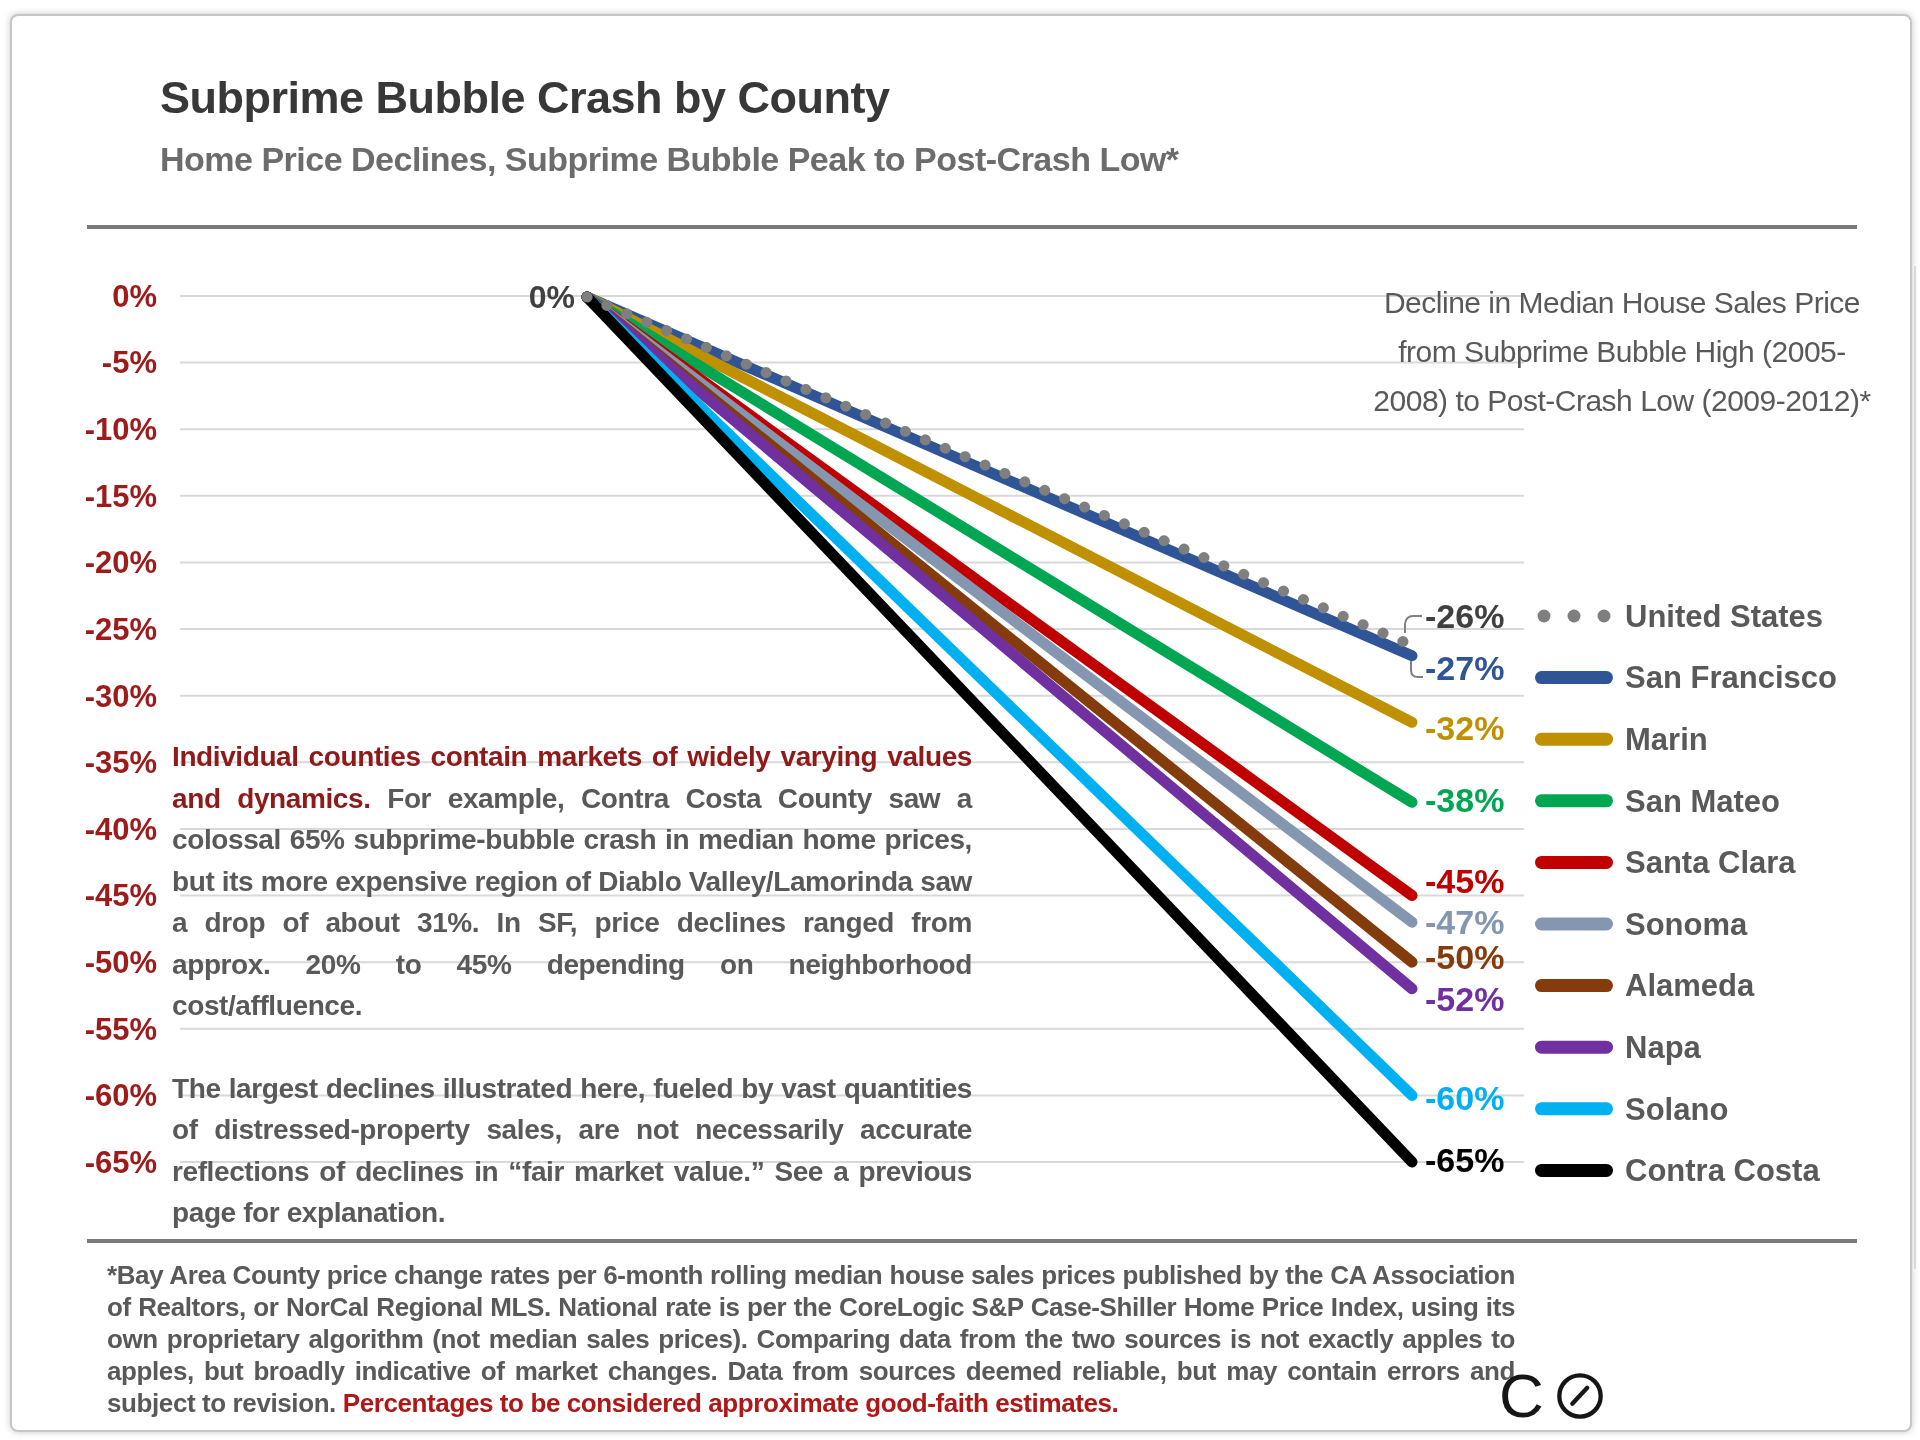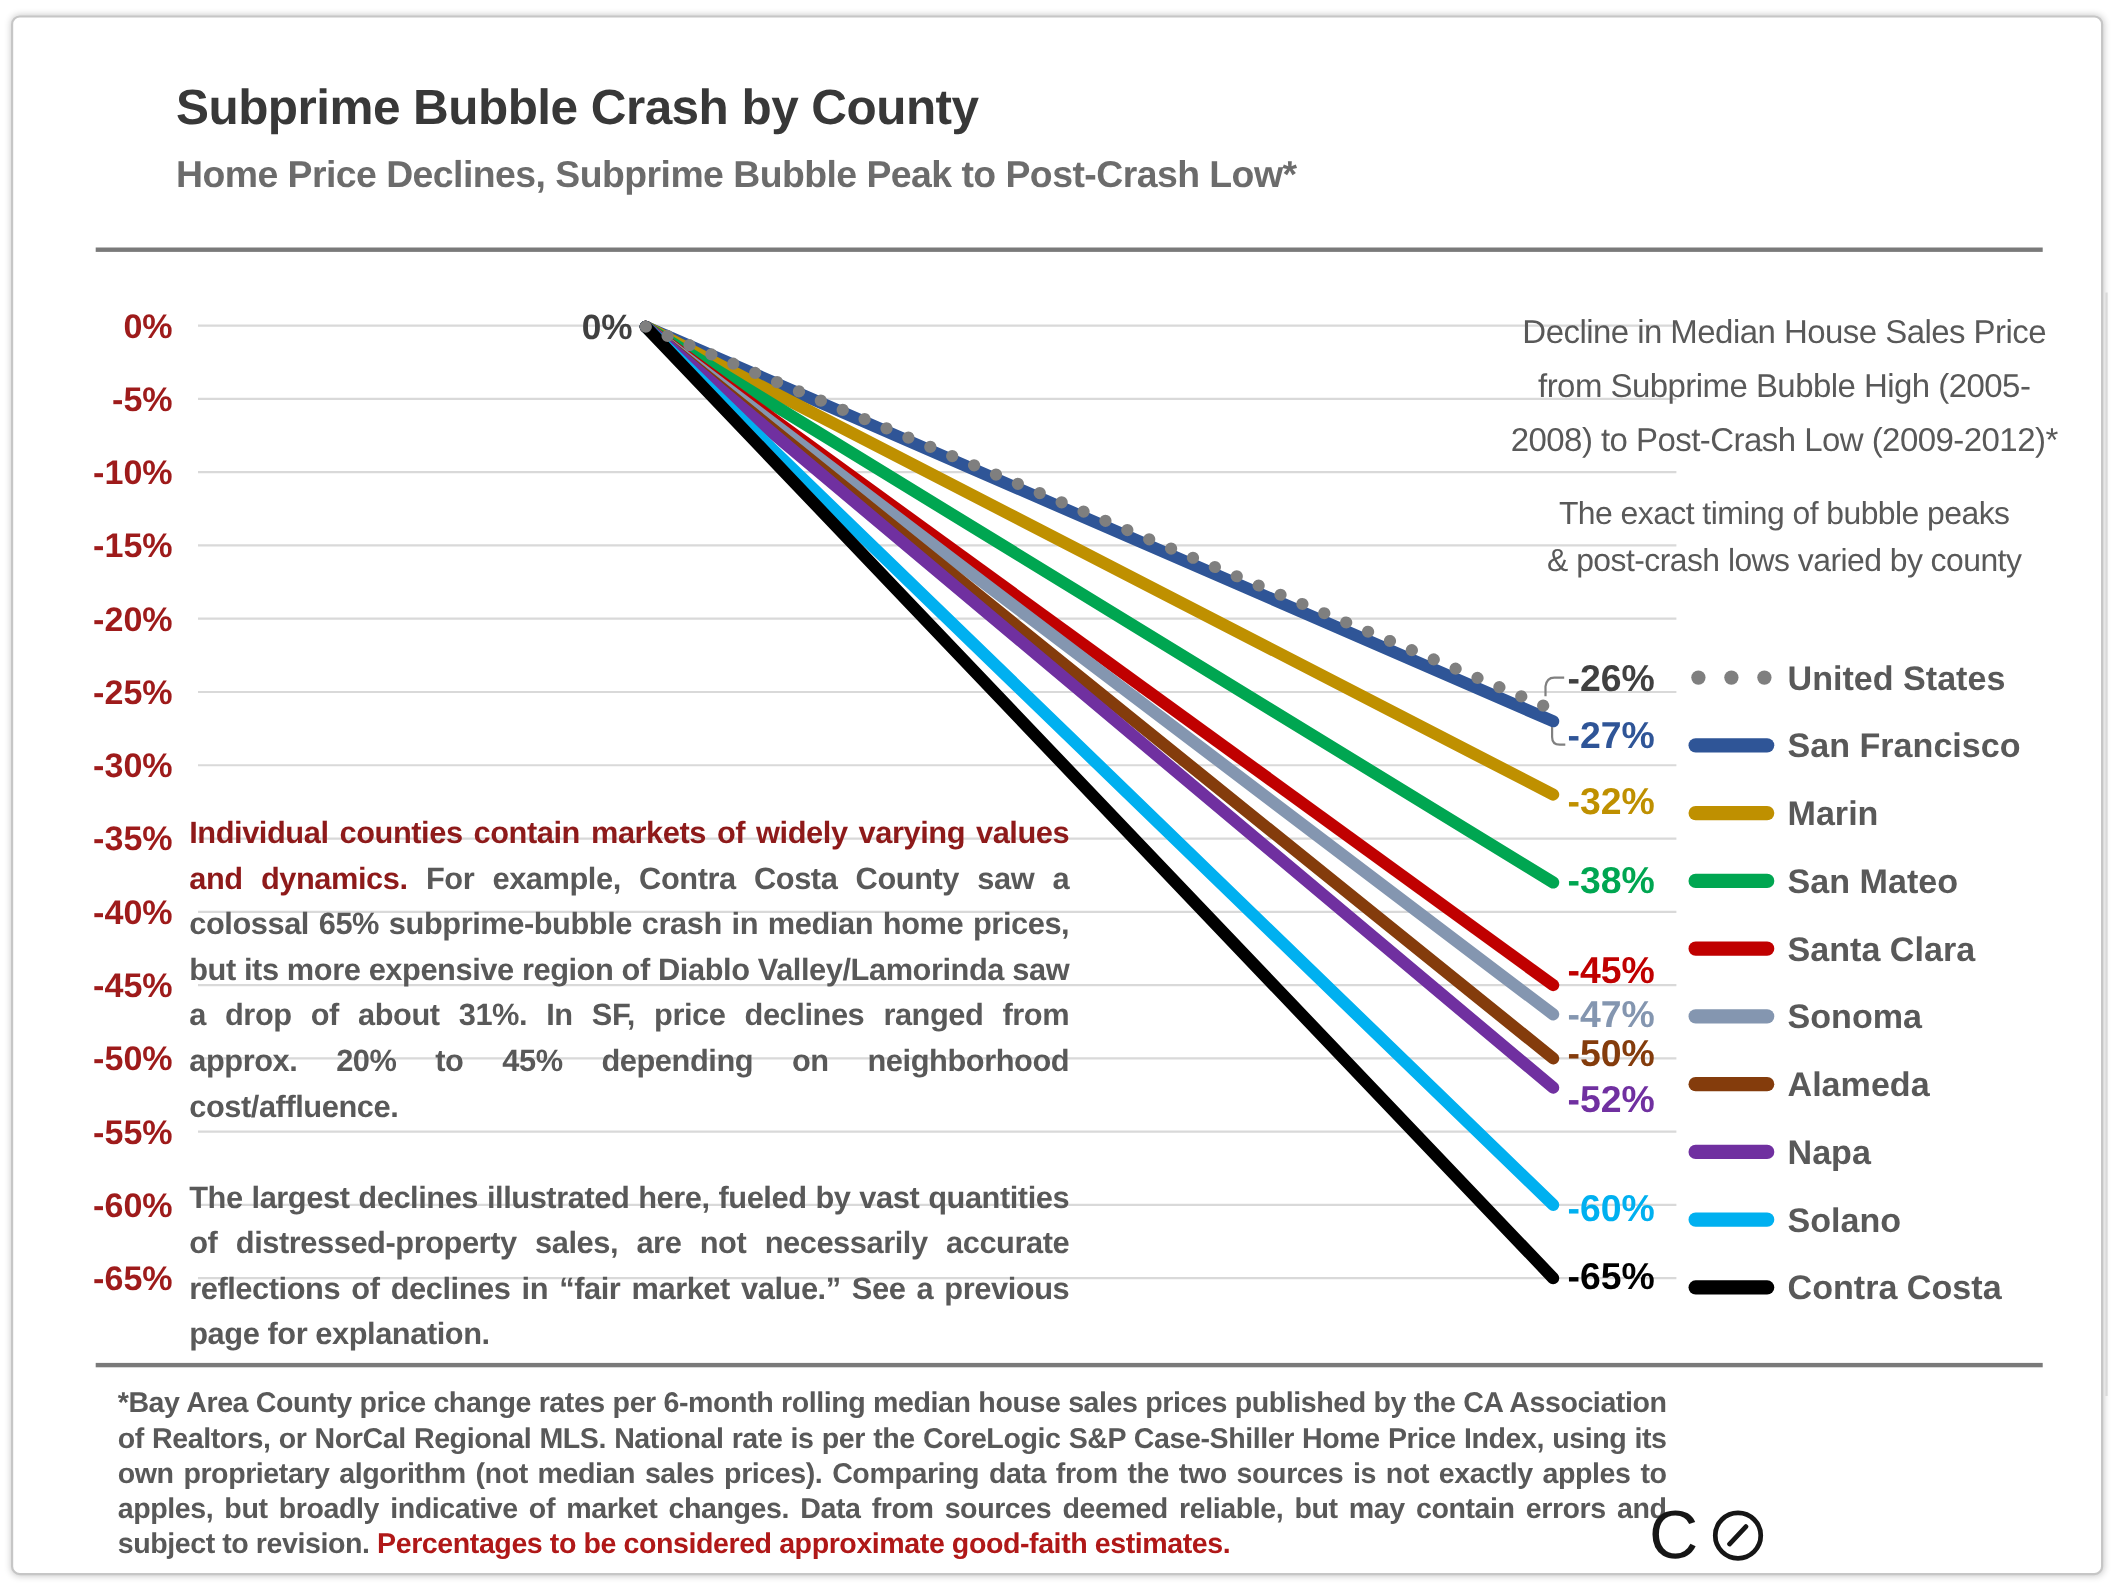--- a/index.html
+++ b/index.html
@@ -110,22 +110,20 @@
       <text x="1613" y="1031.2" dy="0.35em" font-size="31" font-weight="bold" fill="#595959">Napa</text>
       <rect x="1523" y="1086.3" width="78" height="13" rx="6.5" fill="#00B0F0"></rect>
       <text x="1613" y="1092.8" dy="0.35em" font-size="31" font-weight="bold" fill="#595959">Solano</text>
       <rect x="1523" y="1147.9" width="78" height="13" rx="6.5" fill="#000000"></rect>
       <text x="1613" y="1154.4" dy="0.35em" font-size="31" font-weight="bold" fill="#595959">Contra Costa</text>
     </svg>
 
   <div class="ann ann-primary">Decline in Median House Sales Price
 from Subprime Bubble High (2005-
 2008) to Post-Crash Low (2009-2012)*</div>
-  <div class="ann ann-secondary">The exact timing of bubble peaks
-&amp; post-crash lows varied by county</div>
 
   <div class="left-text">
     <p><span class="lead-red">Individual counties contain markets of widely varying values and dynamics.</span><span> For example, Contra Costa County saw a colossal 65% subprime-bubble crash in median home prices, but its more expensive region of Diablo Valley/Lamorinda saw a drop of about 31%. In SF, price declines ranged from approx. 20% to 45% depending on neighborhood cost/affluence.</span></p>
     <p>The largest declines illustrated here, fueled by vast quantities of distressed-property sales, are not necessarily accurate reflections of declines in “fair market value.” See a previous page for explanation.</p>
   </div>
 
   <div class="divider divider-bottom"></div>
 
   <p class="footnote"><span>*Bay Area County price change rates per 6-month rolling median house sales prices published by the CA Association of Realtors, or NorCal Regional MLS. National rate is per the CoreLogic S&amp;P Case-Shiller Home Price Index, using its own proprietary algorithm (not median sales prices). Comparing data from the two sources is not exactly apples to apples, but broadly indicative of market changes. Data from sources deemed reliable, but may contain errors and subject to revision. </span><span class="footnote-red">Percentages to be considered approximate good-faith estimates.</span></p>
 

